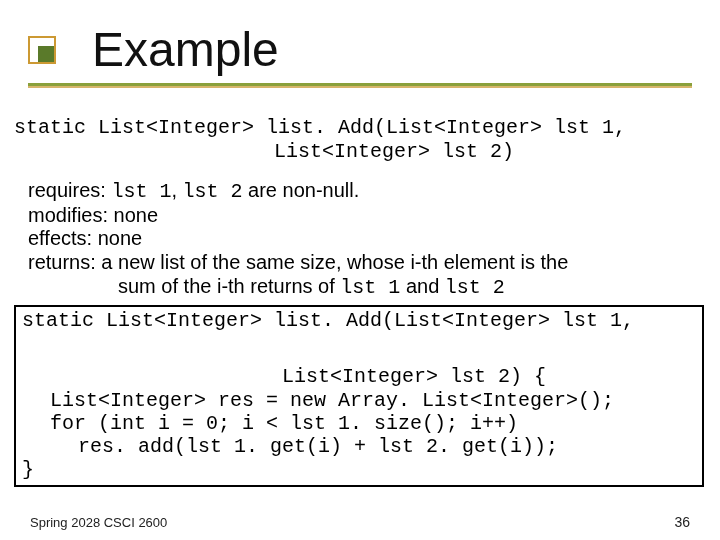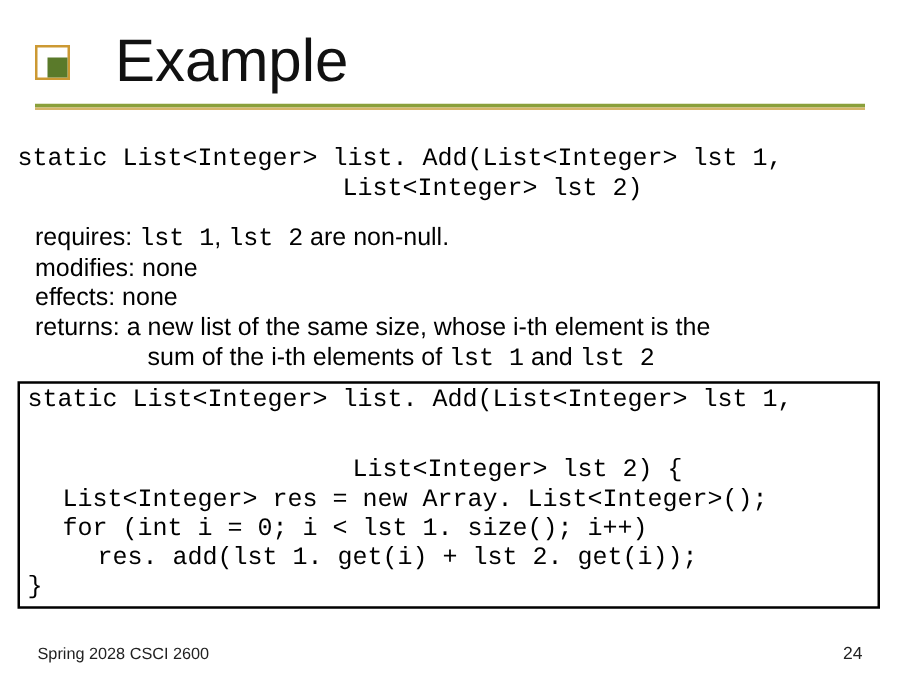--- a/index.html
+++ b/index.html
@@ -136,30 +136,30 @@
       <span class="spec-line">
         <span class="kw">modifies:</span><span> none</span>
       </span>
       <span class="spec-line">
         <span class="kw">effects:</span><span> none</span>
       </span>
       <span class="spec-line">
         <span class="kw">returns:</span><span> a new list of the same size, whose i-th element is the</span>
       </span>
       <span class="spec-sub">
-        <span>sum of the i-th elements of </span><span class="mono">lst 1</span><span> and </span><span class="mono">lst 2</span>
+        <span>sum of the i-th returns of </span><span class="mono">lst 1</span><span> and </span><span class="mono">lst 2</span>
       </span>
     </div>
 
     <div class="codebox">
       <span>static List&lt;Integer&gt; list. Add(List&lt;Integer&gt; lst 1,</span>
       <span class="code-sig-cont">List&lt;Integer&gt; lst 2) {</span>
       <span class="indent1">List&lt;Integer&gt; res = new Array. List&lt;Integer&gt;();</span>
       <span class="indent1">for (int i = 0; i &lt; lst 1. size(); i++)</span>
       <span class="indent2">res. add(lst 1. get(i) + lst 2. get(i));</span>
       <span>}</span>
     </div>
 
   </div>
 
   <div class="footer-left">Spring 2028 CSCI 2600</div>
-  <div class="footer-right">24</div>
+  <div class="footer-right">36</div>
 </div>
 
 </body></html>

